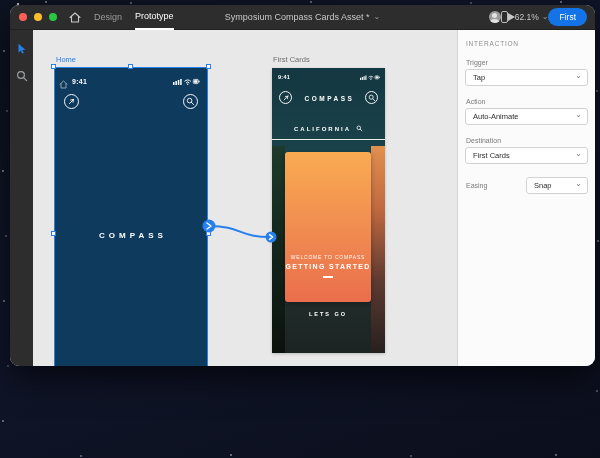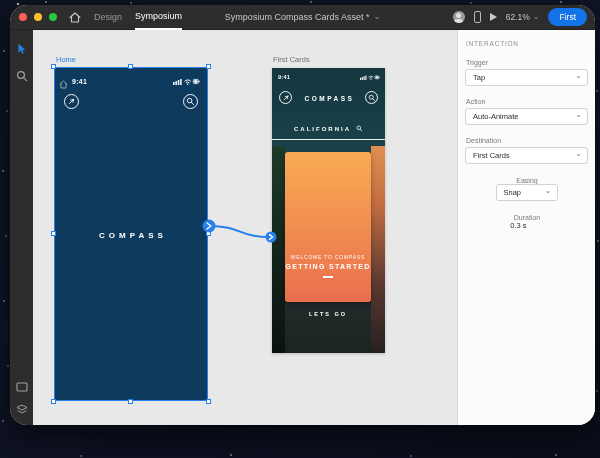--- a/index.html
+++ b/index.html
@@ -14,37 +14,37 @@
       130px 2px 0 0 rgba(255,255,255,.4), 310px 1px 0 0 rgba(255,255,255,.45),
       470px 2px 0 0 rgba(255,255,255,.35), 560px 1px 0 0 rgba(255,255,255,.5),
       3px 50px 0 0 rgba(255,255,255,.5), 6px 110px 0 0 rgba(255,255,255,.35),
       2px 170px 0 0 rgba(255,255,255,.55), 5px 235px 0 0 rgba(255,255,255,.4),
       3px 300px 0 0 rgba(255,255,255,.5), 7px 365px 0 0 rgba(255,255,255,.3),
       2px 420px 0 0 rgba(255,255,255,.45), 80px 455px 0 0 rgba(255,255,255,.4),
       230px 454px 0 0 rgba(255,255,255,.5), 410px 455px 0 0 rgba(255,255,255,.35),
       555px 454px 0 0 rgba(255,255,255,.45), 596px 90px 0 0 rgba(255,255,255,.4),
       597px 240px 0 0 rgba(255,255,255,.5), 596px 390px 0 0 rgba(255,255,255,.35); }
 
-  .window { position:absolute; left:10px; top:5px; width:585px; height:420px;
-            border-radius:17px; overflow:hidden; background:#e8e8e8;
+  .window { position:absolute; left:10px; top:5px; width:585px; height:361px;
+            border-radius:9px; overflow:hidden; background:#e8e8e8;
             box-shadow:0 12px 34px rgba(0,0,0,.65); }
 
   
   .titlebar { position:relative; height:25px; background:#2d2d2d; display:flex;
               align-items:center; border-bottom:1px solid #222; }
   .traffic { display:flex; gap:7px; margin-left:9px; }
   .tl { width:8px; height:8px; border-radius:50%; display:inline-block; }
   .tl.red { background:#ff5f57; } .tl.yellow { background:#febc2e; } .tl.green { background:#28c840; }
   .tb-home { margin-left:12px; display:flex; align-items:center; }
   .tab { margin-left:13px; font-size:9px; color:#9a9a9a; height:25px; line-height:25px; cursor:default; }
   .tab.active { color:#ffffff; border-bottom:2px solid #ffffff; line-height:23px; }
   .doc-title { position:absolute; left:50%; transform:translateX(-50%); display:flex;
                align-items:center; gap:4px; color:#c9c9c9; font-size:9px; white-space:nowrap; }
   .chev-lite { font-size:8px; color:#9a9a9a; line-height:1; }
-  .right-controls { position:absolute; right:8px; display:flex; align-items:center; gap:9px; }
+  .right-controls { position:absolute; right:8px; display:flex; align-items:center; }
   .avatar { width:12px; height:12px; border-radius:50%; background:#9b9b9b; overflow:hidden; position:relative; }
   .avatar:before { content:""; position:absolute; left:3.5px; top:2px; width:5px; height:5px; border-radius:50%; background:#e2e2e2; }
   .avatar:after { content:""; position:absolute; left:1.5px; top:7.5px; width:9px; height:6px; border-radius:50%; background:#e2e2e2; }
   .device-ic { width:7px; height:12px; border:1px solid #b9b9b9; border-radius:2px; }
   .play-ic { width:0; height:0; border-left:7px solid #c9c9c9; border-top:4.5px solid transparent; border-bottom:4.5px solid transparent; }
   .zoom-ctl { display:flex; align-items:center; gap:3px; color:#c9c9c9; font-size:8.5px; }
   .share-btn { background:#1473e6; color:#fff; font-size:8.5px; padding:4px 11px; border-radius:10px; }
 
   
   .bodyrow { display:flex; height:422px; }
@@ -104,21 +104,21 @@
 
   .wire { position:absolute; left:0; top:0; pointer-events:none; }
 
   
   .insp-header { margin:10px 8px 0; font-size:6.5px; color:#8e8e8e; letter-spacing:.8px; }
   .flabel { margin:12px 8px 3px; font-size:7px; color:#7a7a7a; }
   .select { height:17px; margin:0 7px; border:1px solid #d2d2d2; border-radius:3px; background:#fff;
             display:flex; align-items:center; justify-content:space-between; padding:0 5px 0 7px;
             font-size:7.5px; color:#2c2c2c; }
   .select .chev { font-size:8px; color:#7a7a7a; line-height:0; margin-top:-3px; }
-  .row-inline { display:flex; align-items:center; justify-content:space-between; margin:13px 7px 0;flex-direction:column; }
+  .row-inline { display:flex; align-items:center; justify-content:space-between; margin:13px 7px 0; }
   .row-inline .flabel { margin:0 0 0 1px; }
   .select.small { width:62px; margin:0; }
   .duration-value { font-size:7.5px; color:#2c2c2c; margin-right:16px; }
 </style>
 </head>
 <body>
 
 <div class="desktop">
   <div class="stars"></div>
 
@@ -129,21 +129,21 @@
         <span class="tl red"></span>
         <span class="tl yellow"></span>
         <span class="tl green"></span>
       </div>
       <span class="tb-home">
         <svg width="12" height="11" viewBox="0 0 12 11">
             <path d="M1 5.5 L6 1 L11 5.5 M2.5 4.7 V10 H9.5 V4.7" stroke="#c9c9c9" stroke-width="1.1" fill="none" stroke-linecap="round" stroke-linejoin="round"></path>
           </svg>
       </span>
       <span class="tab">Design</span>
-      <span class="tab active">Symposium</span>
+      <span class="tab active">Prototype</span>
 
       <div class="doc-title">
         <span>Symposium Compass Cards Asset *</span>
         <span class="chev-lite">⌄</span>
       </div>
 
       <div class="right-controls">
         <span class="avatar"></span>
         <span class="device-ic"></span>
         <span class="play-ic"></span>
@@ -326,20 +326,16 @@
         </div>
 
         <div class="row-inline">
           <span class="flabel">Easing</span>
           <div class="select small">
             <span>Snap</span>
             <span class="chev">⌄</span>
           </div>
         </div>
 
-        <div class="row-inline">
-          <span class="flabel">Duration</span>
-          <span class="duration-value">0.3 s</span>
-        </div>
       </div>
     </div>
   </div>
 </div>
 
 </body></html>

